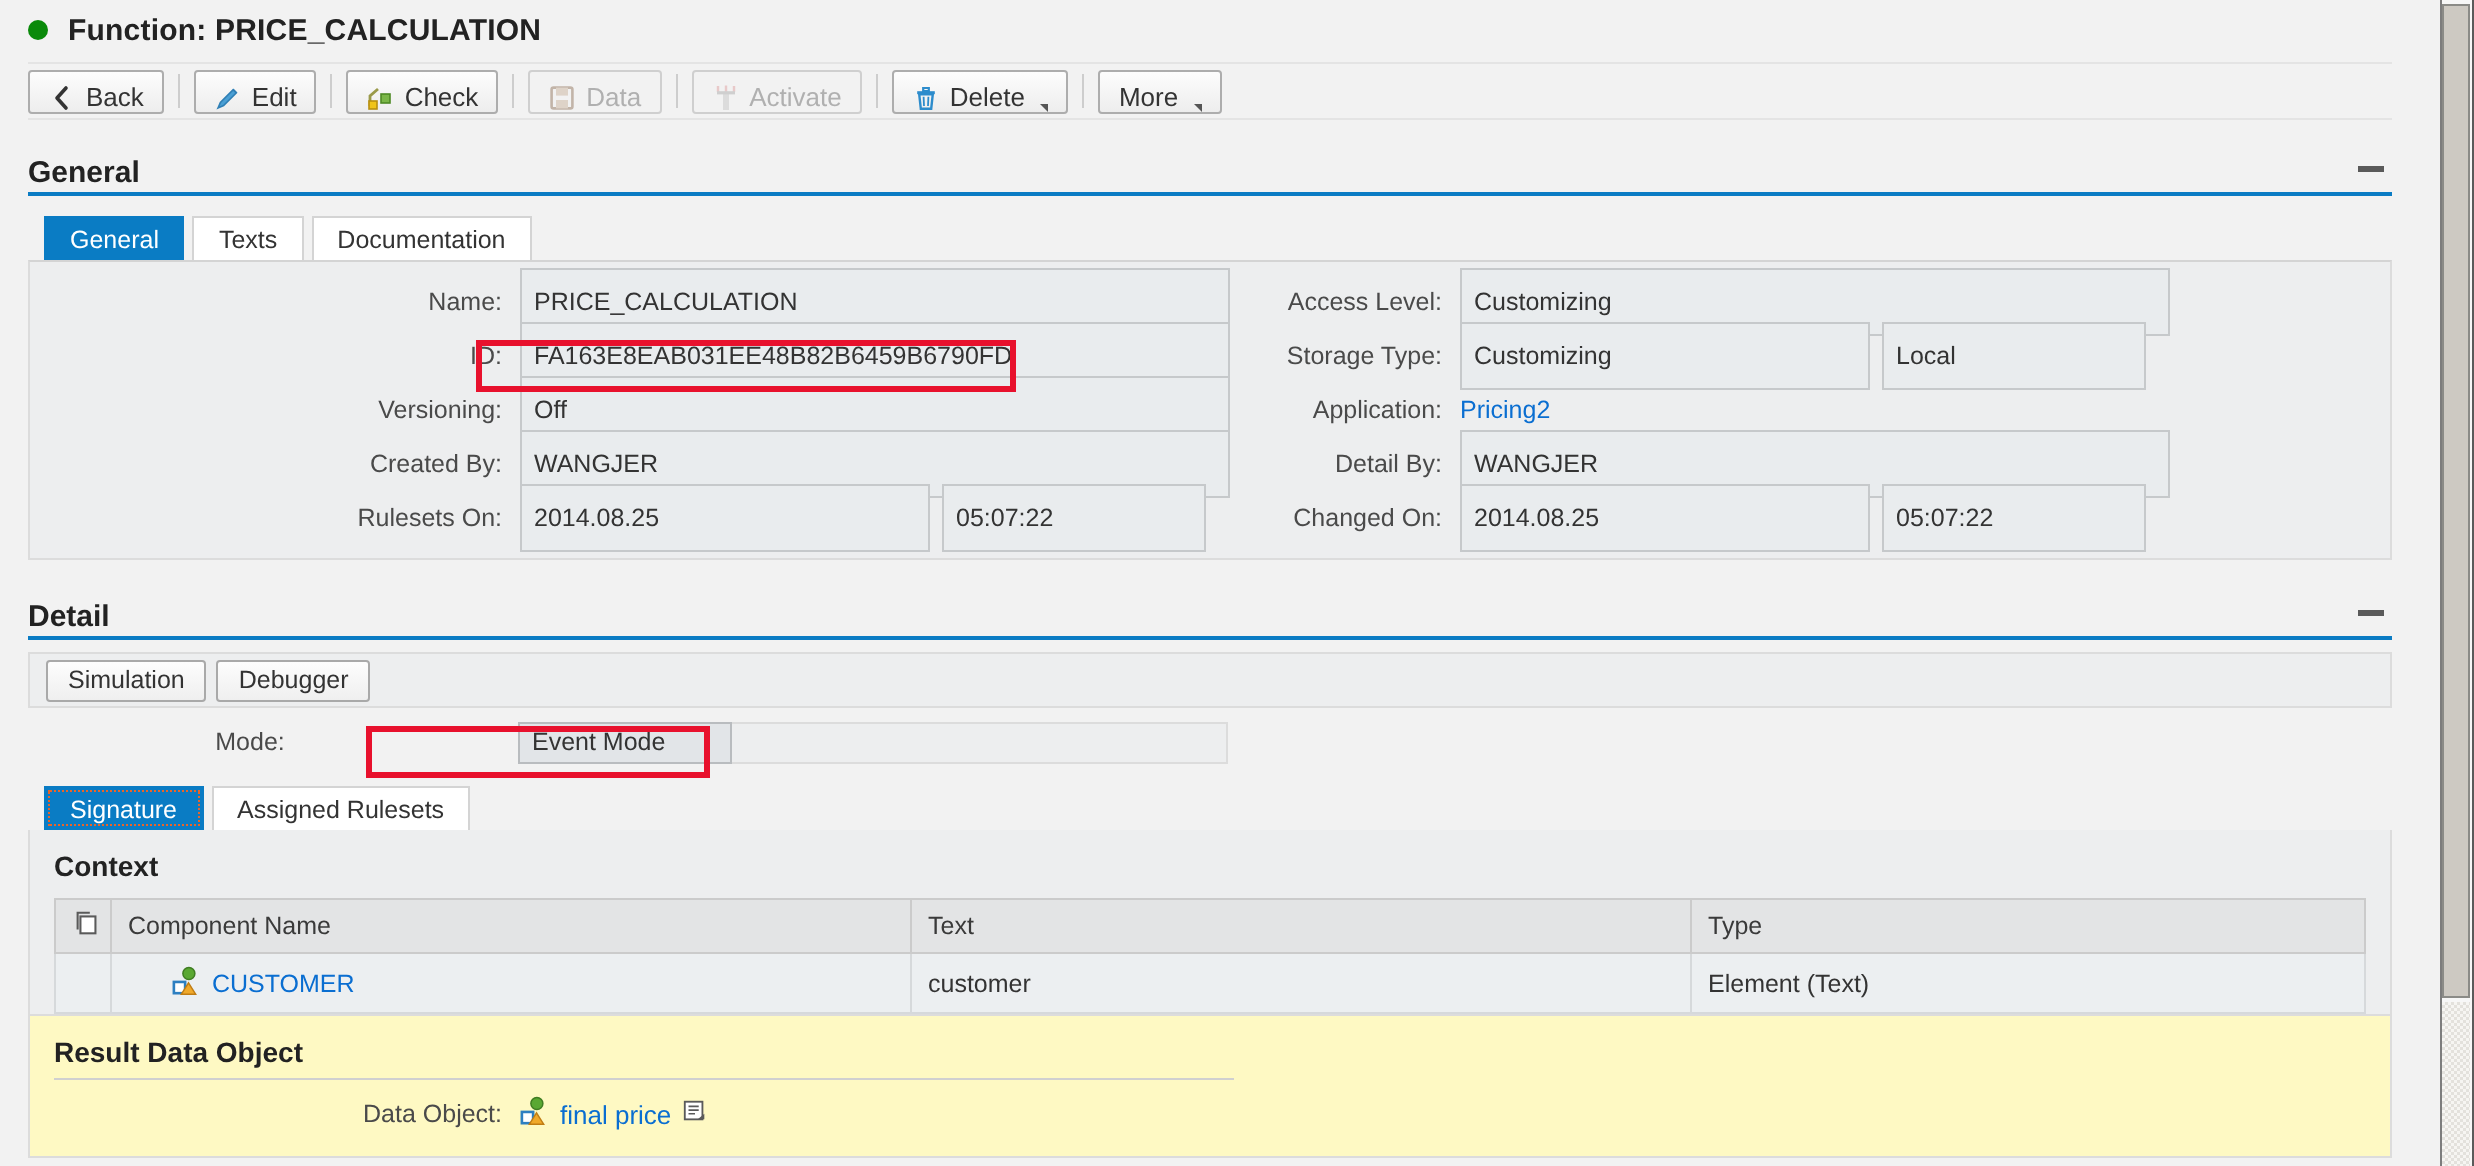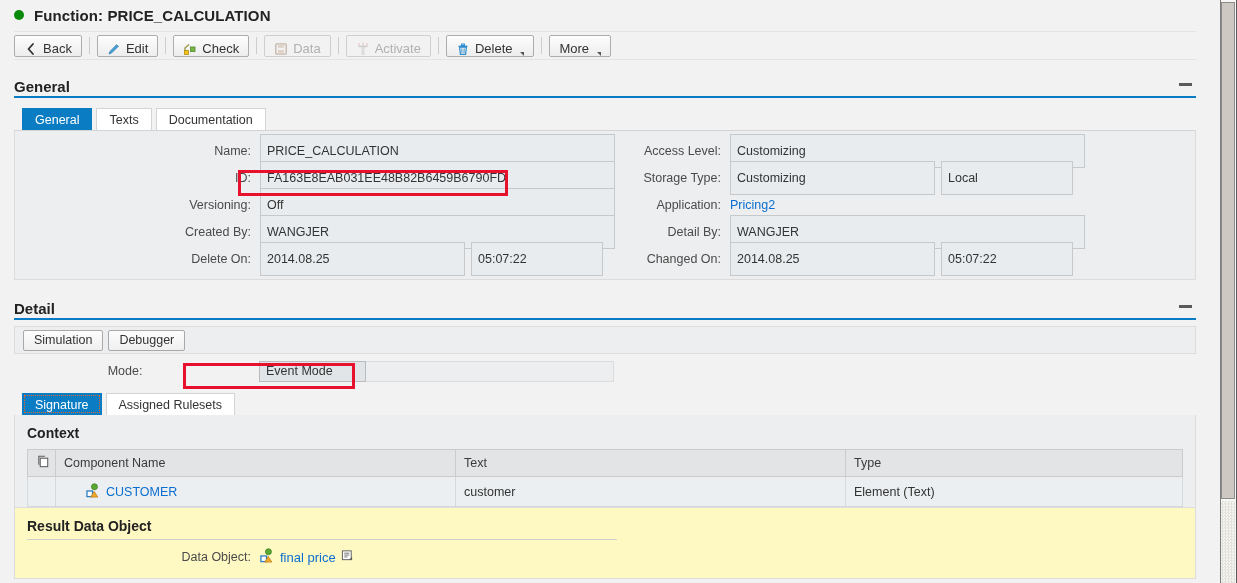--- a/index.html
+++ b/index.html
@@ -523,21 +523,21 @@
             </div>
             <div class="frow">
               <span class="flabel">Versioning:</span>
               <span class="finput wide">Off</span>
             </div>
             <div class="frow">
               <span class="flabel">Created By:</span>
               <span class="finput wide">WANGJER</span>
             </div>
             <div class="frow">
-              <span class="flabel">Delete On:</span>
+              <span class="flabel">Rulesets On:</span>
               <span class="finput half">2014.08.25</span>
               <span class="gap6"></span>
               <span class="finput small">05:07:22</span>
             </div>
           </div>
 
           <div class="col col-right">
             <div class="frow">
               <span class="flabel">Access Level:</span>
               <span class="finput rwide">Customizing</span>

